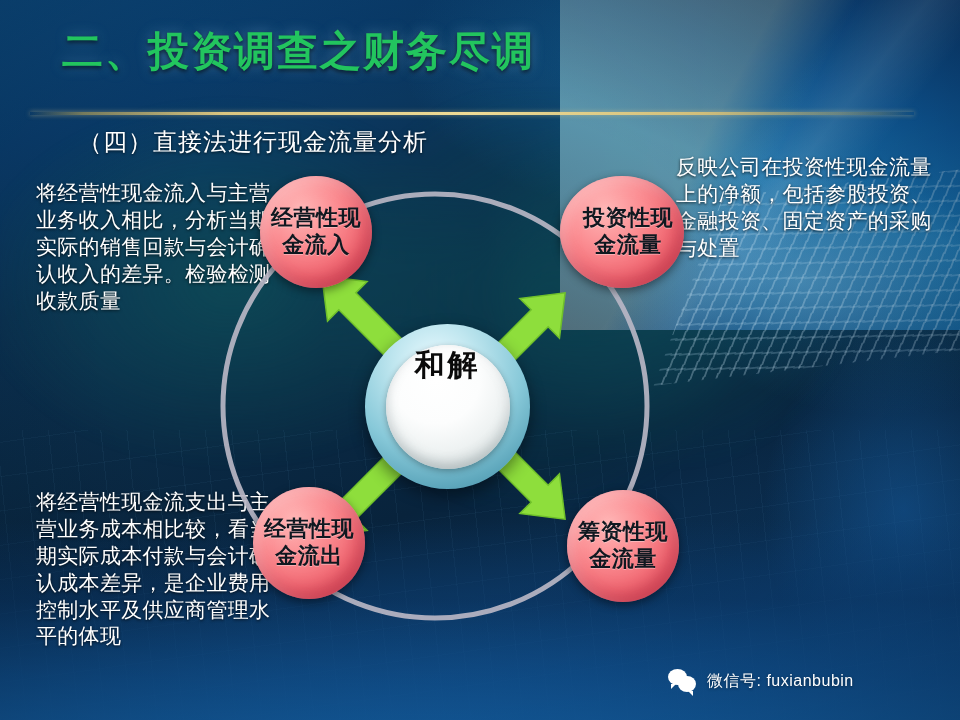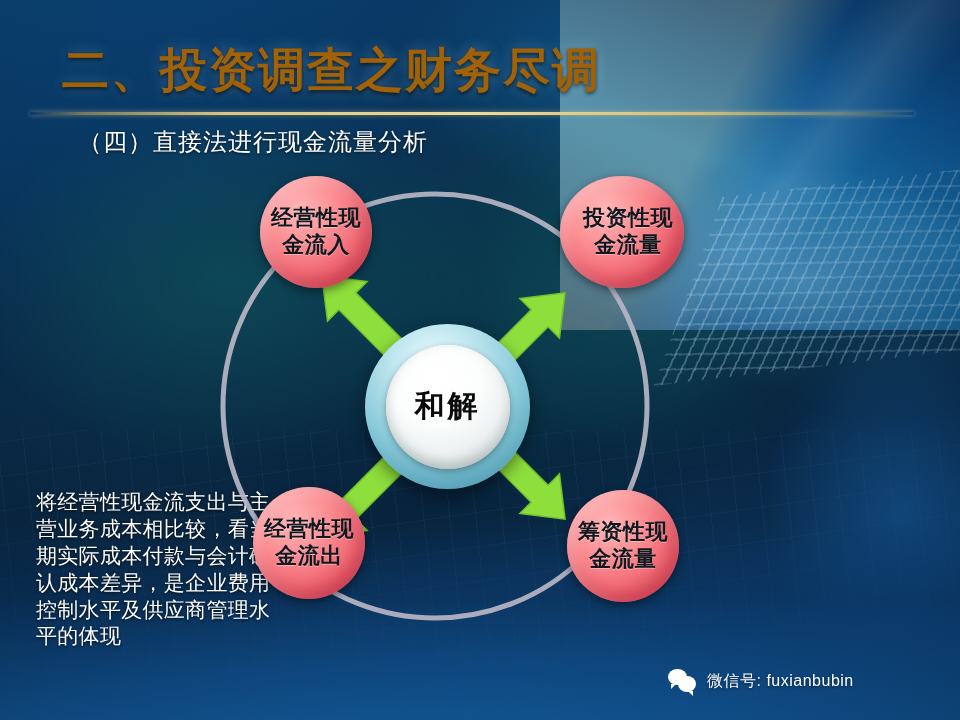--- a/index.html
+++ b/index.html
@@ -66,24 +66,24 @@
     position:absolute;right:0;top:300px;width:280px;height:420px;
     background:radial-gradient(ellipse 70% 60% at 80% 50%, rgba(25,105,180,.55) 0%, rgba(10,50,95,0) 72%);
   }
   .bg-vignette{
     position:absolute;inset:0;
     background:radial-gradient(ellipse 85% 85% at 45% 48%, rgba(0,0,0,0) 40%, rgba(0,10,25,.42) 100%);
   }
 
   
   .title{
-    position:absolute;left:62px;top:39px;
+    position:absolute;left:62px;top:24px;
     font-family:"DejaVu Serif","Liberation Serif",serif;
-    font-size:47px;font-weight:700;letter-spacing:2px;
-    color:#a16207;
+    font-size:41px;font-weight:700;letter-spacing:2px;
+    color:#22c55e;
     text-shadow:0 2px 4px rgba(0,0,0,.65), 0 0 14px rgba(160,220,255,.35);
     white-space:nowrap;
   }
   .divider{
     position:absolute;left:30px;top:112px;width:884px;height:3px;
     background:linear-gradient(90deg, rgba(190,160,70,0) 0%, rgba(206,176,84,.55) 6%, rgba(230,205,130,.95) 22%, rgba(240,220,150,1) 50%, rgba(222,196,118,.9) 76%, rgba(190,160,70,.25) 96%, rgba(190,160,70,0) 100%);
     box-shadow:0 0 5px rgba(235,210,140,.5);
   }
   .subtitle{
     position:absolute;left:78px;top:126px;
@@ -131,21 +131,21 @@
     background:
       radial-gradient(circle at 42% 24%, #eafaff 0%, #bfe6ef 26%, #88c9d9 56%, #5ea7bc 78%, #417f96 100%);
     box-shadow:0 6px 16px rgba(0,0,0,.45);
     display:flex;align-items:center;justify-content:center;
     z-index:5;
   }
   .hub-inner{
     width:124px;height:124px;border-radius:50%;
     background:radial-gradient(circle at 40% 28%, #ffffff 0%, #fcfdfd 38%, #eef2f2 62%, #d6dddd 84%, #b9c3c3 100%);
     box-shadow:inset 0 -5px 12px rgba(90,110,115,.35), inset 0 4px 10px rgba(255,255,255,.9), 0 2px 6px rgba(0,0,0,.3);
-    display:flex;align-items:center;justify-content:center;
+    display:flex;justify-content:center;
   }
   .hub-label{
     font-size:30px;font-weight:700;color:#0a0a0a;letter-spacing:3px;
     font-family:"DejaVu Sans","Liberation Sans",sans-serif;
   }
 
   
   .footer{
     position:absolute;left:668px;top:668px;
     display:flex;align-items:center;gap:9px;
@@ -183,20 +183,22 @@
   <div class="bg-photo"></div>
   <div class="bg-lines"></div>
   <div class="bg-rightblue"></div>
   <div class="bg-bottom"></div>
   <div class="bg-vignette"></div>
 
   <div class="title">二、投资调查之财务尽调</div>
   <div class="divider"></div>
   <div class="subtitle">（四）直接法进行现金流量分析</div>
 
+  <div class="note note-tl">将经营性现金流入与主营业务收入相比，分析当期实际的销售回款与会计确认收入的差异。检验检测收款质量</div>
+  <div class="note note-tr">反映公司在投资性现金流量上的净额，包括参股投资、金融投资、固定资产的采购与处置</div>
   <div class="note note-bl">将经营性现金流支出与主营业务成本相比较，看当期实际成本付款与会计确认成本差异，是企业费用控制水平及供应商管理水平的体现</div>
 
   <div class="diagram">
 
     <svg width="480" height="480" viewBox="0 0 480 480">
 
       <circle cx="240" cy="256" r="212" fill="none" stroke="#b9b6c4" stroke-width="5" opacity="0.92"></circle>
 
       <g>
         <g transform="translate(240,256) rotate(-135)">

